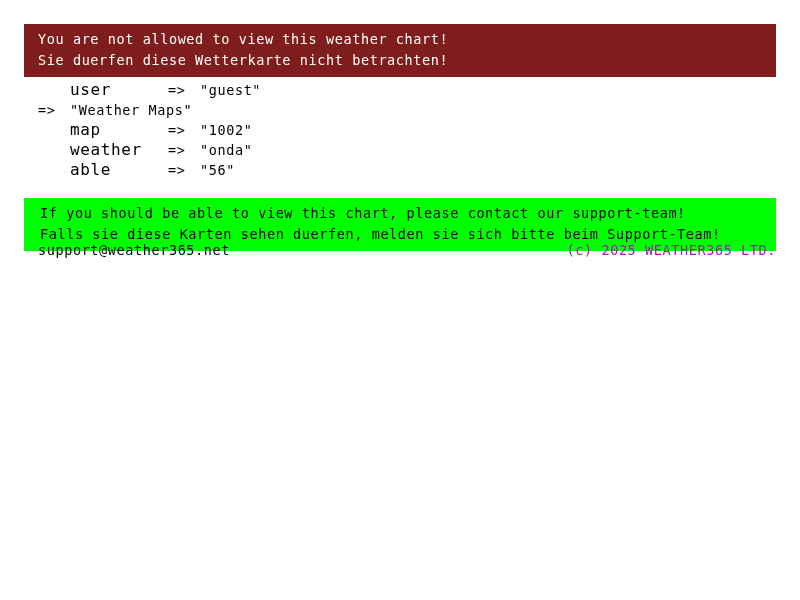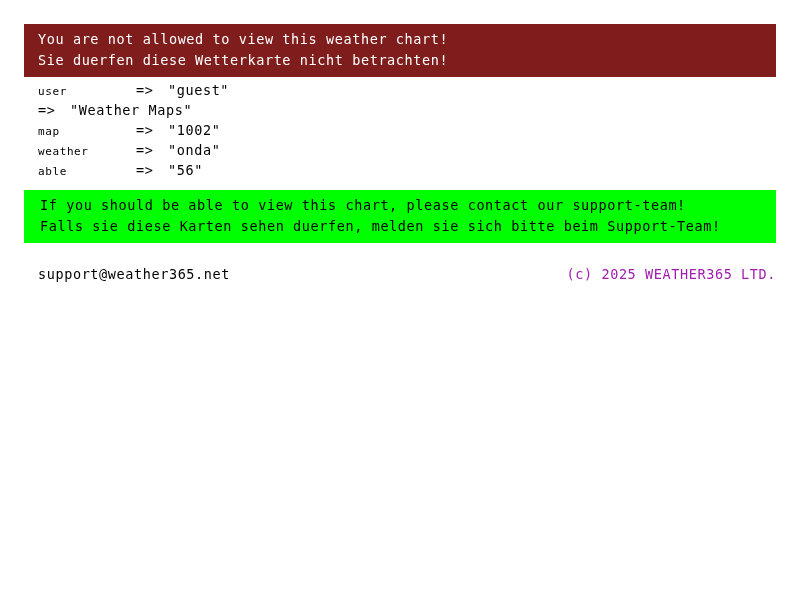--- a/index.html
+++ b/index.html
@@ -26,21 +26,21 @@
     width: 752px;
     box-sizing: border-box;
     padding: 5px 14px 6px 14px;
   }
   .banner-error {
     top: 24px;
     background: #7f1d1d;
     color: #ffffff;
   }
   .banner-info {
-    top: 190px;
+    top: 198px;
     background: #00ff00;
     color: #000000;
     padding-left: 16px;
   }
   .banner-line {
     font-family: "DejaVu Sans Mono", monospace;
     font-size: 13.5px;
     line-height: 21px;
     letter-spacing: 0.6px;
     white-space: pre;
@@ -54,39 +54,40 @@
     display: flex;
     align-items: baseline;
     height: 20px;
     line-height: 20px;
     white-space: pre;
   }
   .param-key {
     display: inline-block;
     width: 98px;
     font-family: "DejaVu Sans Mono", monospace;
-    font-size: 11px;
+    font-size: 16px;
     letter-spacing: 0.6px;
+    margin-left: 32px;
   }
   .param-arrow {
     display: inline-block;
     width: 32px;
     font-family: "DejaVu Sans Mono", monospace;
     font-size: 13.5px;
     letter-spacing: 0.6px;
   }
   .param-value {
     font-family: "DejaVu Sans Mono", monospace;
     font-size: 13.5px;
     letter-spacing: 0.6px;
   }
   .footer {
     position: absolute;
     left: 38px;
-    top: 266px;
+    top: 242px;
     width: 738px;
     display: flex;
     justify-content: space-between;
     align-items: baseline;
     text-align: center;
   }
   .footer-left, .footer-right {
     font-family: "DejaVu Sans Mono", monospace;
     font-size: 13.5px;
     letter-spacing: 0.6px;

